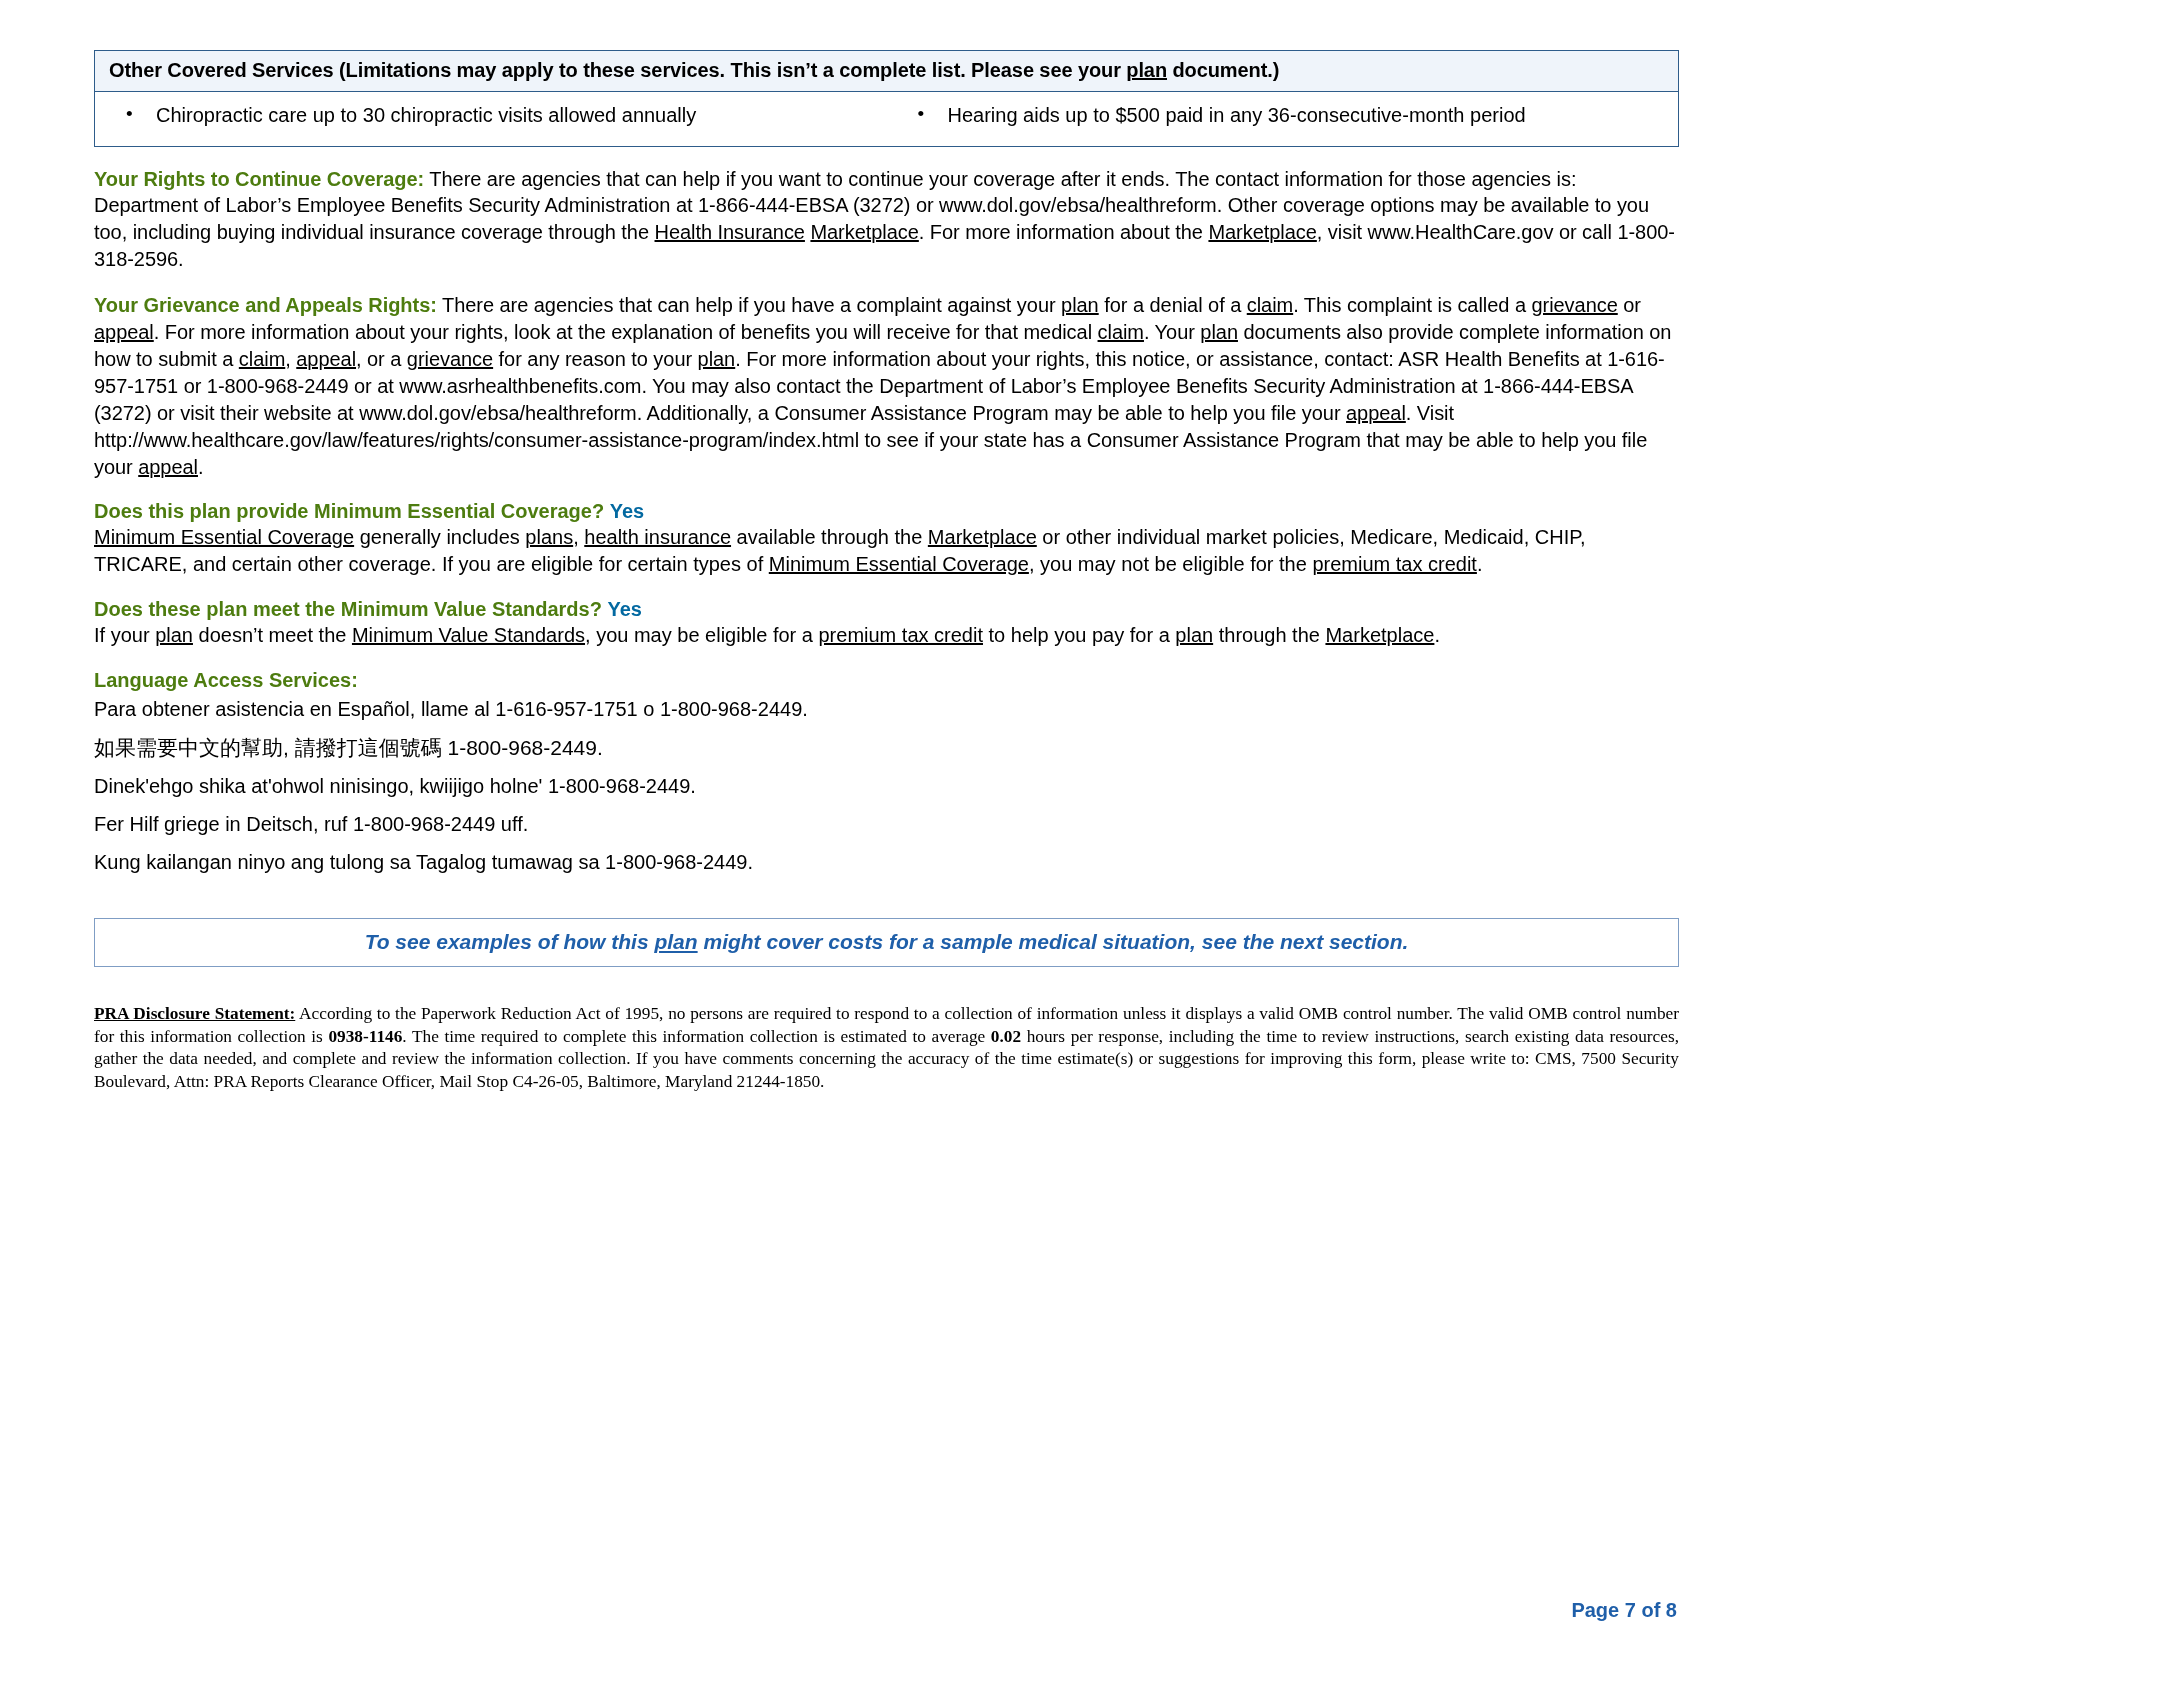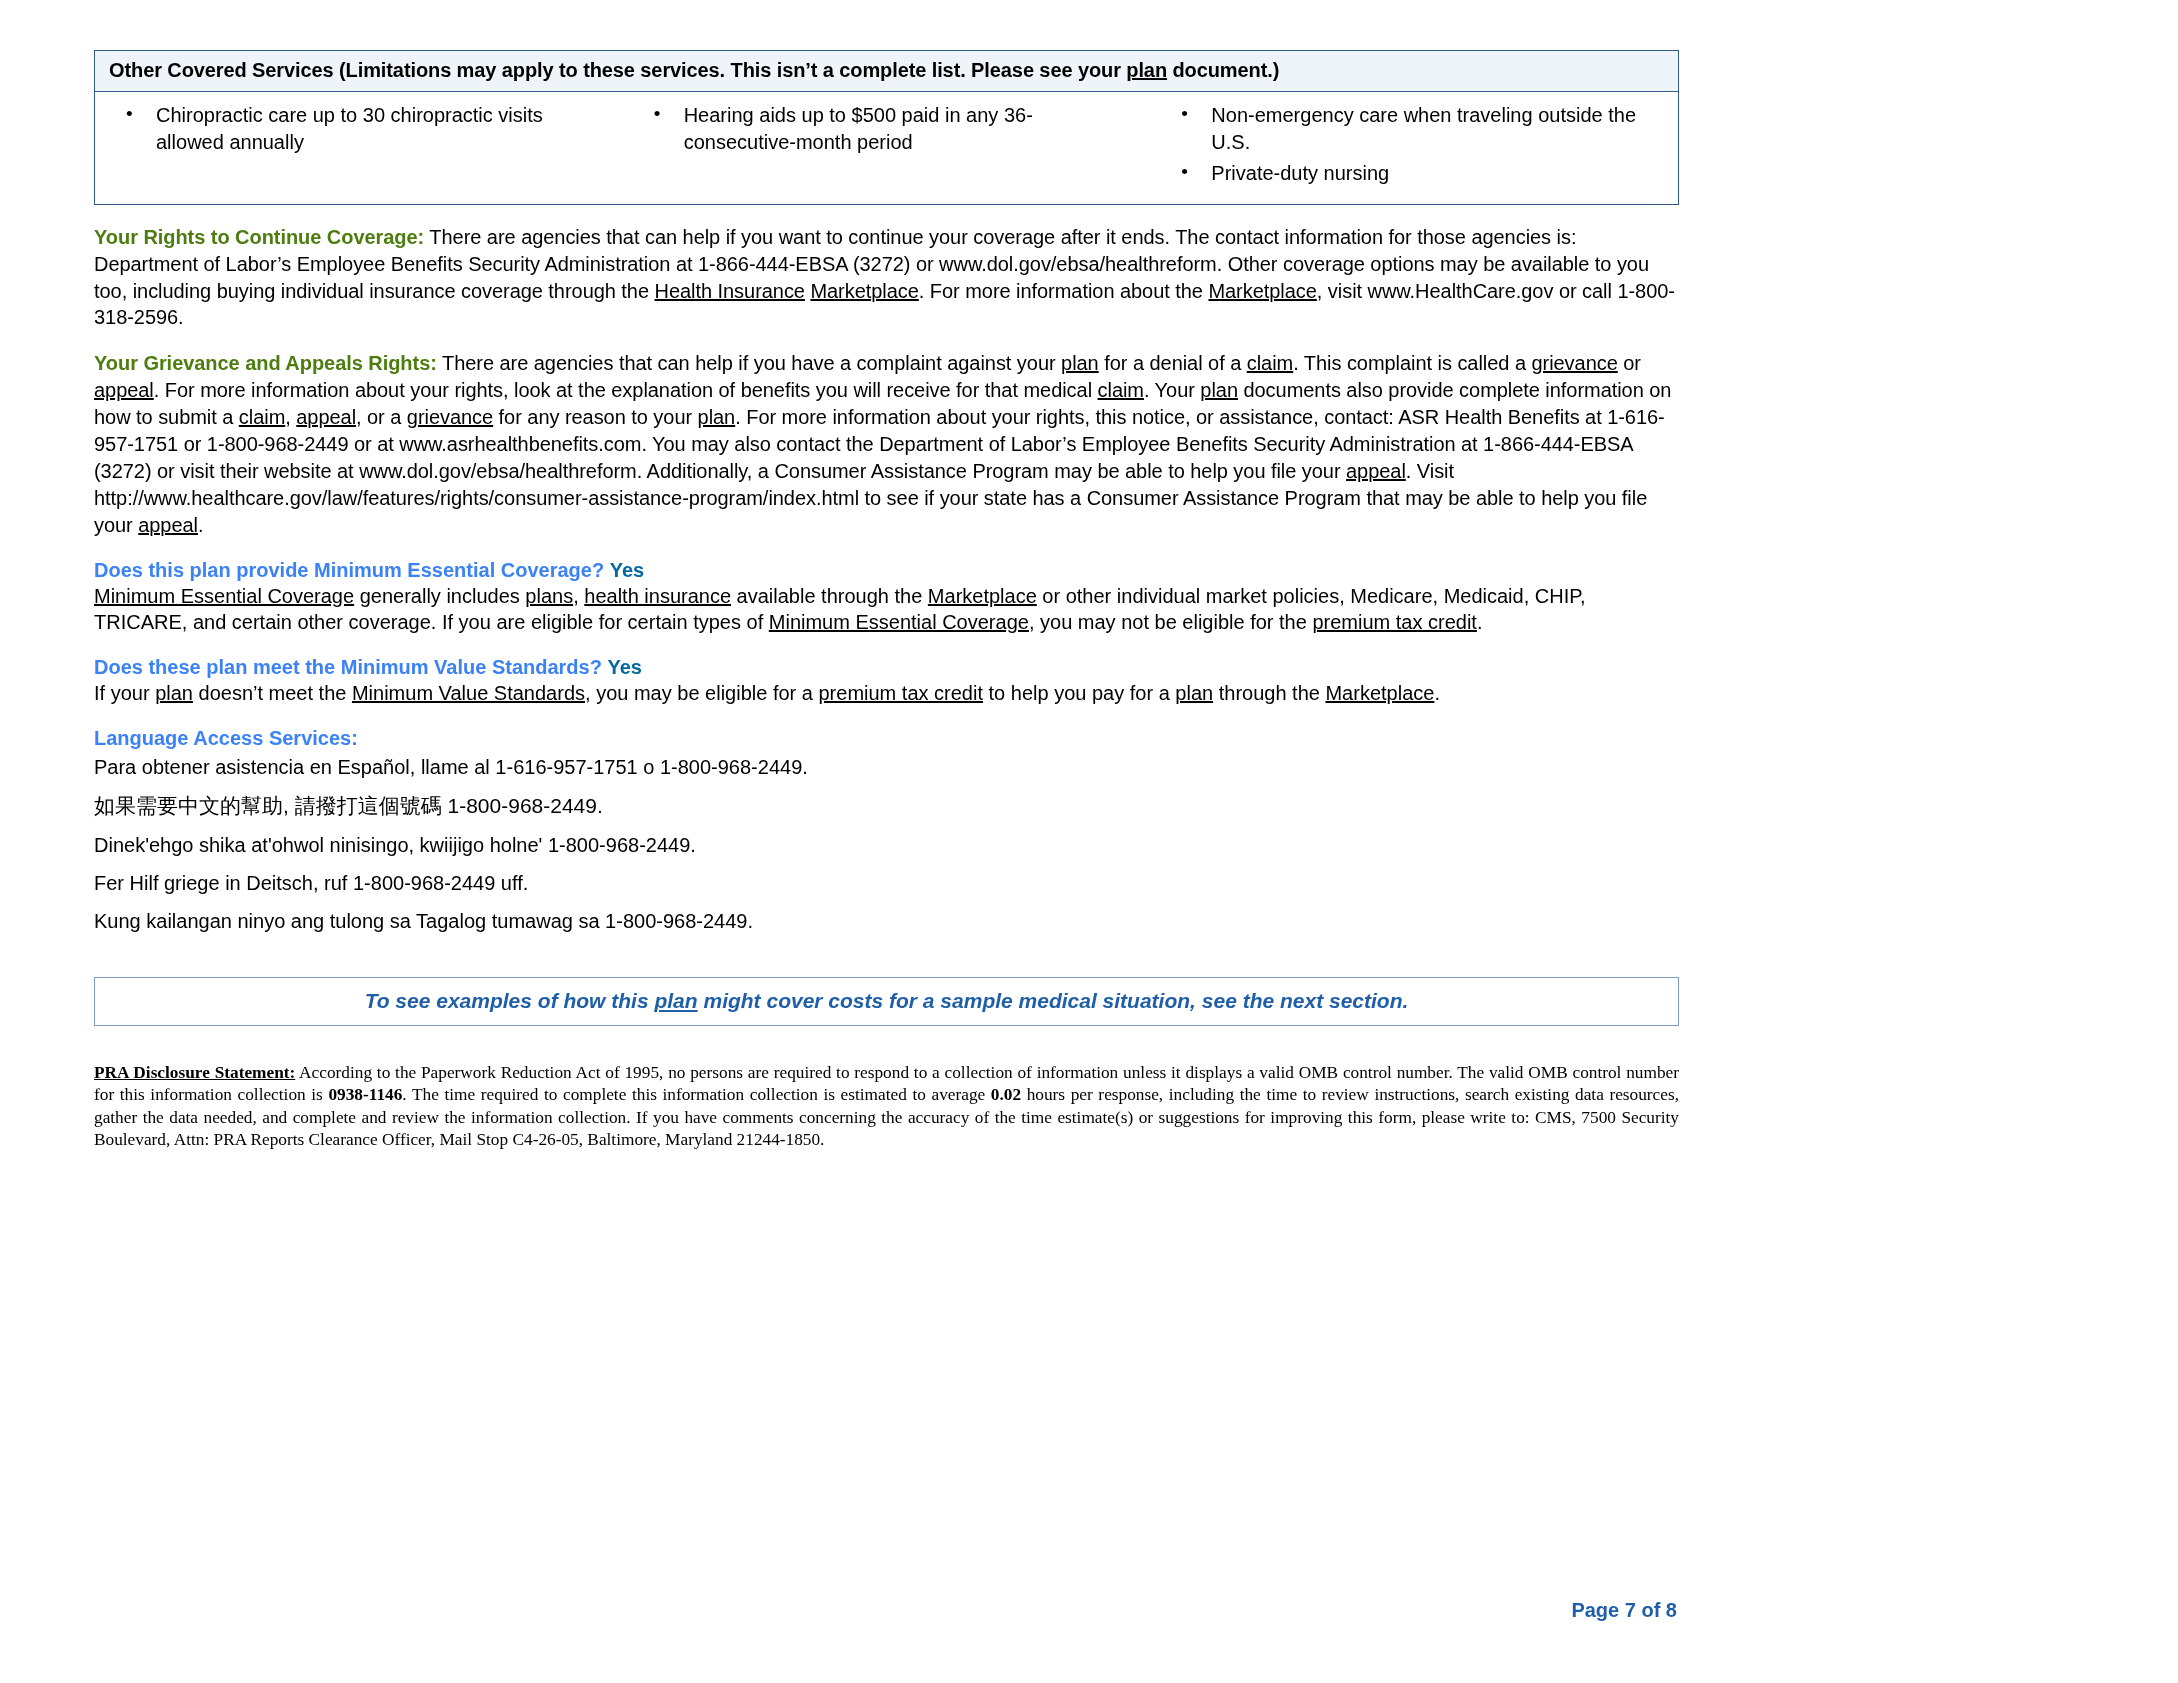--- a/index.html
+++ b/index.html
@@ -70,21 +70,21 @@
     margin-top: 19px;
     font-size: 20px;
     line-height: 1.345;
     letter-spacing: -0.05px;
   }
   .heading {
     color: #4d7c0f;
     font-weight: bold;
   }
   .heading-blue {
-    color: #3b82f6;
+    color: #4d7c0f;
     font-weight: bold;
     font-size: 20px;
   }
   u { text-decoration: underline; }
 
   .qline { margin-top: 20px; font-size: 20px; }
   .qline .ans { color: #0369a1; font-weight: bold; }
   .qbody { font-size: 20px; line-height: 1.345; margin-top: 1px; }
 
   .lang-head { margin-top: 20px; }
@@ -144,26 +144,20 @@
       <div class="ocs-col">
         <ul>
           <li>Chiropractic care up to 30 chiropractic visits allowed annually</li>
         </ul>
       </div>
       <div class="ocs-col">
         <ul>
           <li>Hearing aids up to $500 paid in any 36-consecutive-month period</li>
         </ul>
       </div>
-      <div class="ocs-col">
-        <ul>
-          <li>Non-emergency care when traveling outside the U.S.</li>
-          <li>Private-duty nursing</li>
-        </ul>
-      </div>
     </div>
   </div>
 
   <div class="section">
     <span class="heading">Your Rights to Continue Coverage:</span><span> There are agencies that can help if you want to continue your coverage after it ends. The contact information for those agencies is: Department of Labor’s Employee Benefits Security Administration at 1-866-444-EBSA (3272) or www.dol.gov/ebsa/healthreform. Other coverage options may be available to you too, including buying individual insurance coverage through the </span><u>Health Insurance</u><span> </span><u>Marketplace</u><span>. For more information about the </span><u>Marketplace</u><span>, visit www.HealthCare.gov or call 1-800-318-2596.</span>
   </div>
 
   <div class="section">
     <span class="heading">Your Grievance and Appeals Rights:</span><span> There are agencies that can help if you have a complaint against your </span><u>plan</u><span> for a denial of a </span><u>claim</u><span>. This complaint is called a </span><u>grievance</u><span> or </span><u>appeal</u><span>. For more information about your rights, look at the explanation of benefits you will receive for that medical </span><u>claim</u><span>. Your </span><u>plan</u><span> documents also provide complete information on how to submit a </span><u>claim</u><span>, </span><u>appeal</u><span>, or a </span><u>grievance</u><span> for any reason to your </span><u>plan</u><span>. For more information about your rights, this notice, or assistance, contact: ASR Health Benefits at 1-616-957-1751 or 1-800-968-2449 or at www.asrhealthbenefits.com.  You may also contact the Department of Labor’s Employee Benefits Security Administration at 1-866-444-EBSA (3272) or visit their website at www.dol.gov/ebsa/healthreform.  Additionally, a Consumer Assistance Program may be able to help you file your </span><u>appeal</u><span>.  Visit http://www.healthcare.gov/law/features/rights/consumer-assistance-program/index.html to see if your state has a Consumer Assistance Program that may be able to help you file your </span><u>appeal</u><span>.</span>
   </div>

